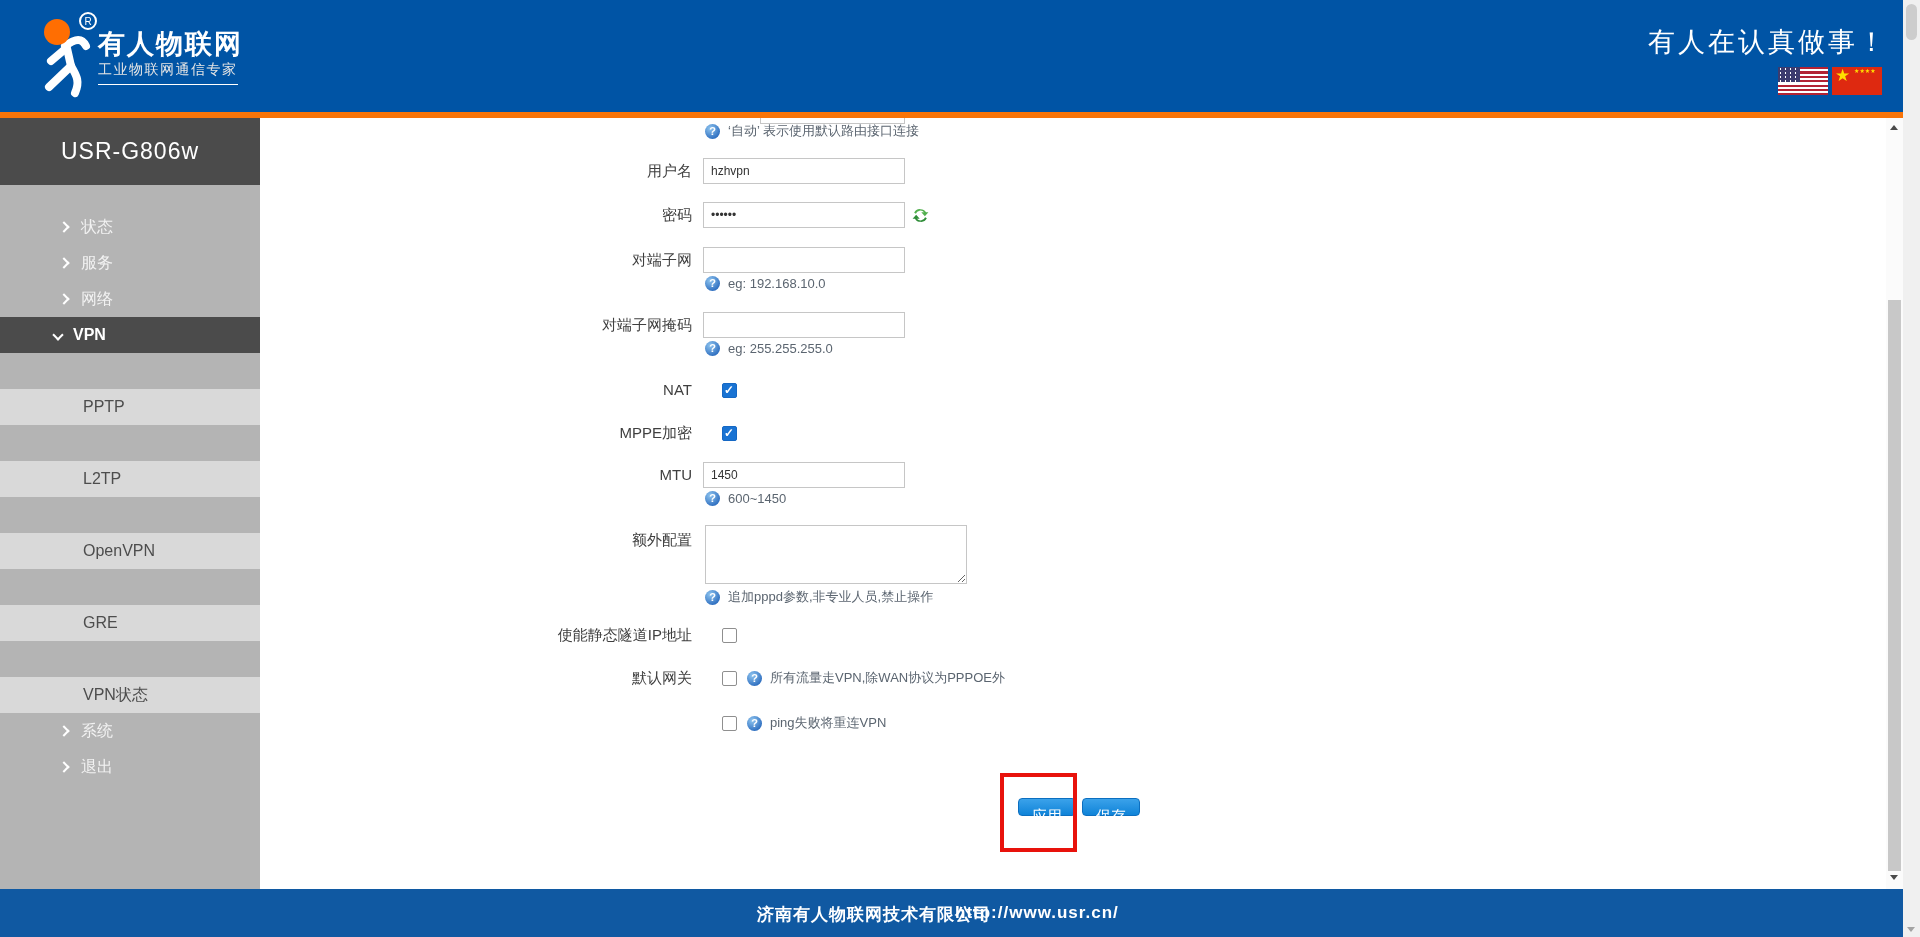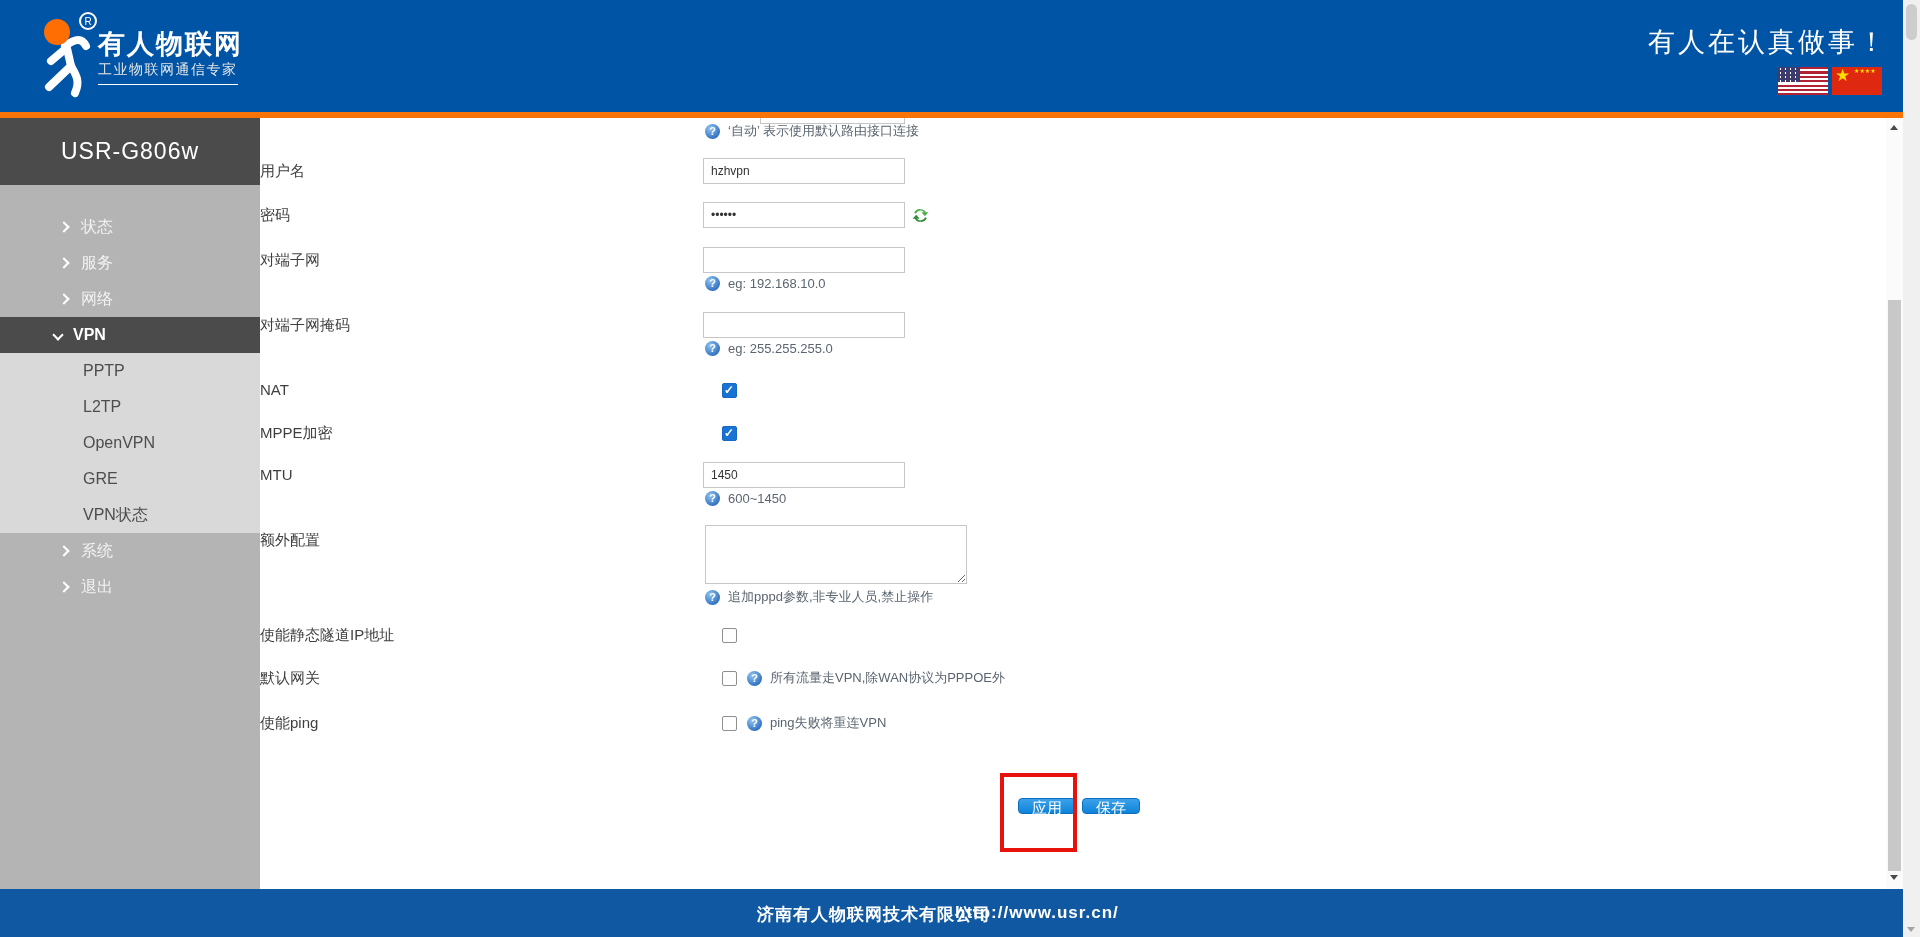--- a/index.html
+++ b/index.html
@@ -22,47 +22,47 @@
   .flag-cn::before { content:"★"; position:absolute; left:3px; top:-2px; color:#ffde00; font-size:17px; }
   .flag-cn::after { content:"★★★★"; position:absolute; left:22px; top:1px; width:8px; color:#ffde00; font-size:6px; line-height:6px; }
 
   
   .side { position:absolute; left:0; top:118px; width:260px; height:771px; background:#b4b4b4; }
   .side-title { position:absolute; left:0; top:0; width:260px; height:67px; background:#4b4b4b; color:#fff;
       font-size:23px; letter-spacing:1px; display:flex; align-items:center; justify-content:center; }
   .menu { position:absolute; left:0; top:91px; width:260px; }
   .mi { height:36px; display:flex; align-items:center; font-size:16px; cursor:pointer; }
   .mi.group { color:#f2f2f2; padding-left:60px; }
-  .mi.sub { color:#4d4d4d; padding-left:83px; background:#d9d9d9; }
+  .mi.sub { color:#4d4d4d; padding-left:83px; background:#d9d9d9;margin-top:36px; }
   .mi.active { background:#4b4b4b; color:#fff; font-weight:bold; padding-left:54px; }
   .chev { width:8px; height:8px; border-right:2px solid #fff; border-bottom:2px solid #fff; margin-right:13px;
       transform:rotate(-45deg); flex:0 0 auto; }
   .chev.down { transform:rotate(45deg); margin-right:11px; }
 
   
   .main { position:absolute; left:260px; top:118px; width:1626px; height:771px; background:#fff; overflow:hidden; }
-  .lbl { position:absolute; left:0; width:432px; font-size:15px; color:#3f3f3f; line-height:20px; }
+  .lbl { position:absolute; left:0; width:432px; text-align:right; font-size:15px; color:#3f3f3f; line-height:20px; }
   .inp { position:absolute; left:443px; width:202px; height:26px; border:1px solid #c6c6c6; padding:0 7px;
       font-family:"Liberation Sans",sans-serif; font-size:12px; color:#333; background:#fff; }
   .partial-inp { position:absolute; left:500px; top:-16px; width:145px; height:22px; border:1px solid #c6c6c6; background:#fff; }
   .hint { position:absolute; left:445px; height:18px; display:flex; align-items:center; gap:8px;
       font-size:13px; color:#5b6570; white-space:nowrap; }
   .hint.offset { left:487px; }
   .qicon { width:15px; height:15px; border-radius:50%; flex:0 0 auto;
       background:radial-gradient(circle at 35% 30%, #8ec4ef, #2f6fc0 75%); color:#fff;
       display:flex; align-items:center; justify-content:center; font-size:11px; font-weight:bold; }
   .qicon::after { content:"?"; }
   .cb { position:absolute; left:462px; width:15px; height:15px; border:1px solid #8f8f8f; border-radius:2px;
       background:#fff; cursor:pointer; }
   .cb.checked { background:#1973d3; border-color:#1568c4; }
   .cb.checked::after { content:"✓"; position:absolute; left:1px; top:-1px; color:#fff; font-size:12px; font-weight:bold; }
   .ta { position:absolute; left:445px; top:407px; width:262px; height:59px; border:1px solid #c6c6c6;
       font-family:"Liberation Sans",sans-serif; font-size:14px; padding:4px 7px; resize:both; }
   .btn { position:absolute; top:680px; height:16px; border:1px solid #0c6fc0; border-radius:4px;
-      background:linear-gradient(#3ba2ea,#0f83d8); color:#fff; font-size:15px; padding:0 13px; cursor:pointer;
+      background:linear-gradient(#3ba2ea,#0f83d8); color:#fff; font-size:15px; padding:8px 13px; cursor:pointer;
       font-family:"Liberation Sans",sans-serif; }
   .btn-apply { left:758px; }
   .btn-save { left:822px; }
   .redbox { position:absolute; left:740px; top:655px; width:77px; height:79px; border:4px solid #e8120c; pointer-events:none; }
   .pw-toggle { position:absolute; left:651px; top:88px; width:19px; height:19px; cursor:pointer; }
 
   
   .ftr { position:absolute; left:0; top:889px; width:1903px; height:48px; background:#1059a2; color:#fff; }
   .ftr span { position:absolute; top:14px; font-size:17px; font-weight:600; letter-spacing:1px; }
   .ftr .company { left:757px; }
@@ -205,21 +205,20 @@
     <div class="lbl" style="top:507px">使能静态隧道IP地址</div>
     <div class="cb" style="top:510px"></div>
 
     <div class="lbl" style="top:550px">默认网关</div>
     <div class="cb" style="top:553px"></div>
     <div class="hint offset" style="top:551px">
       <span class="qicon"></span>
       <span>所有流量走VPN,除WAN协议为PPPOE外</span>
     </div>
 
-    <div class="lbl" style="top:595px">使能ping</div>
     <div class="cb" style="top:598px"></div>
     <div class="hint offset" style="top:596px">
       <span class="qicon"></span>
       <span>ping失败将重连VPN</span>
     </div>
 
     <button class="btn btn-apply">应用</button>
     <button class="btn btn-save">保存</button>
     <div class="redbox"></div>
   </div>

